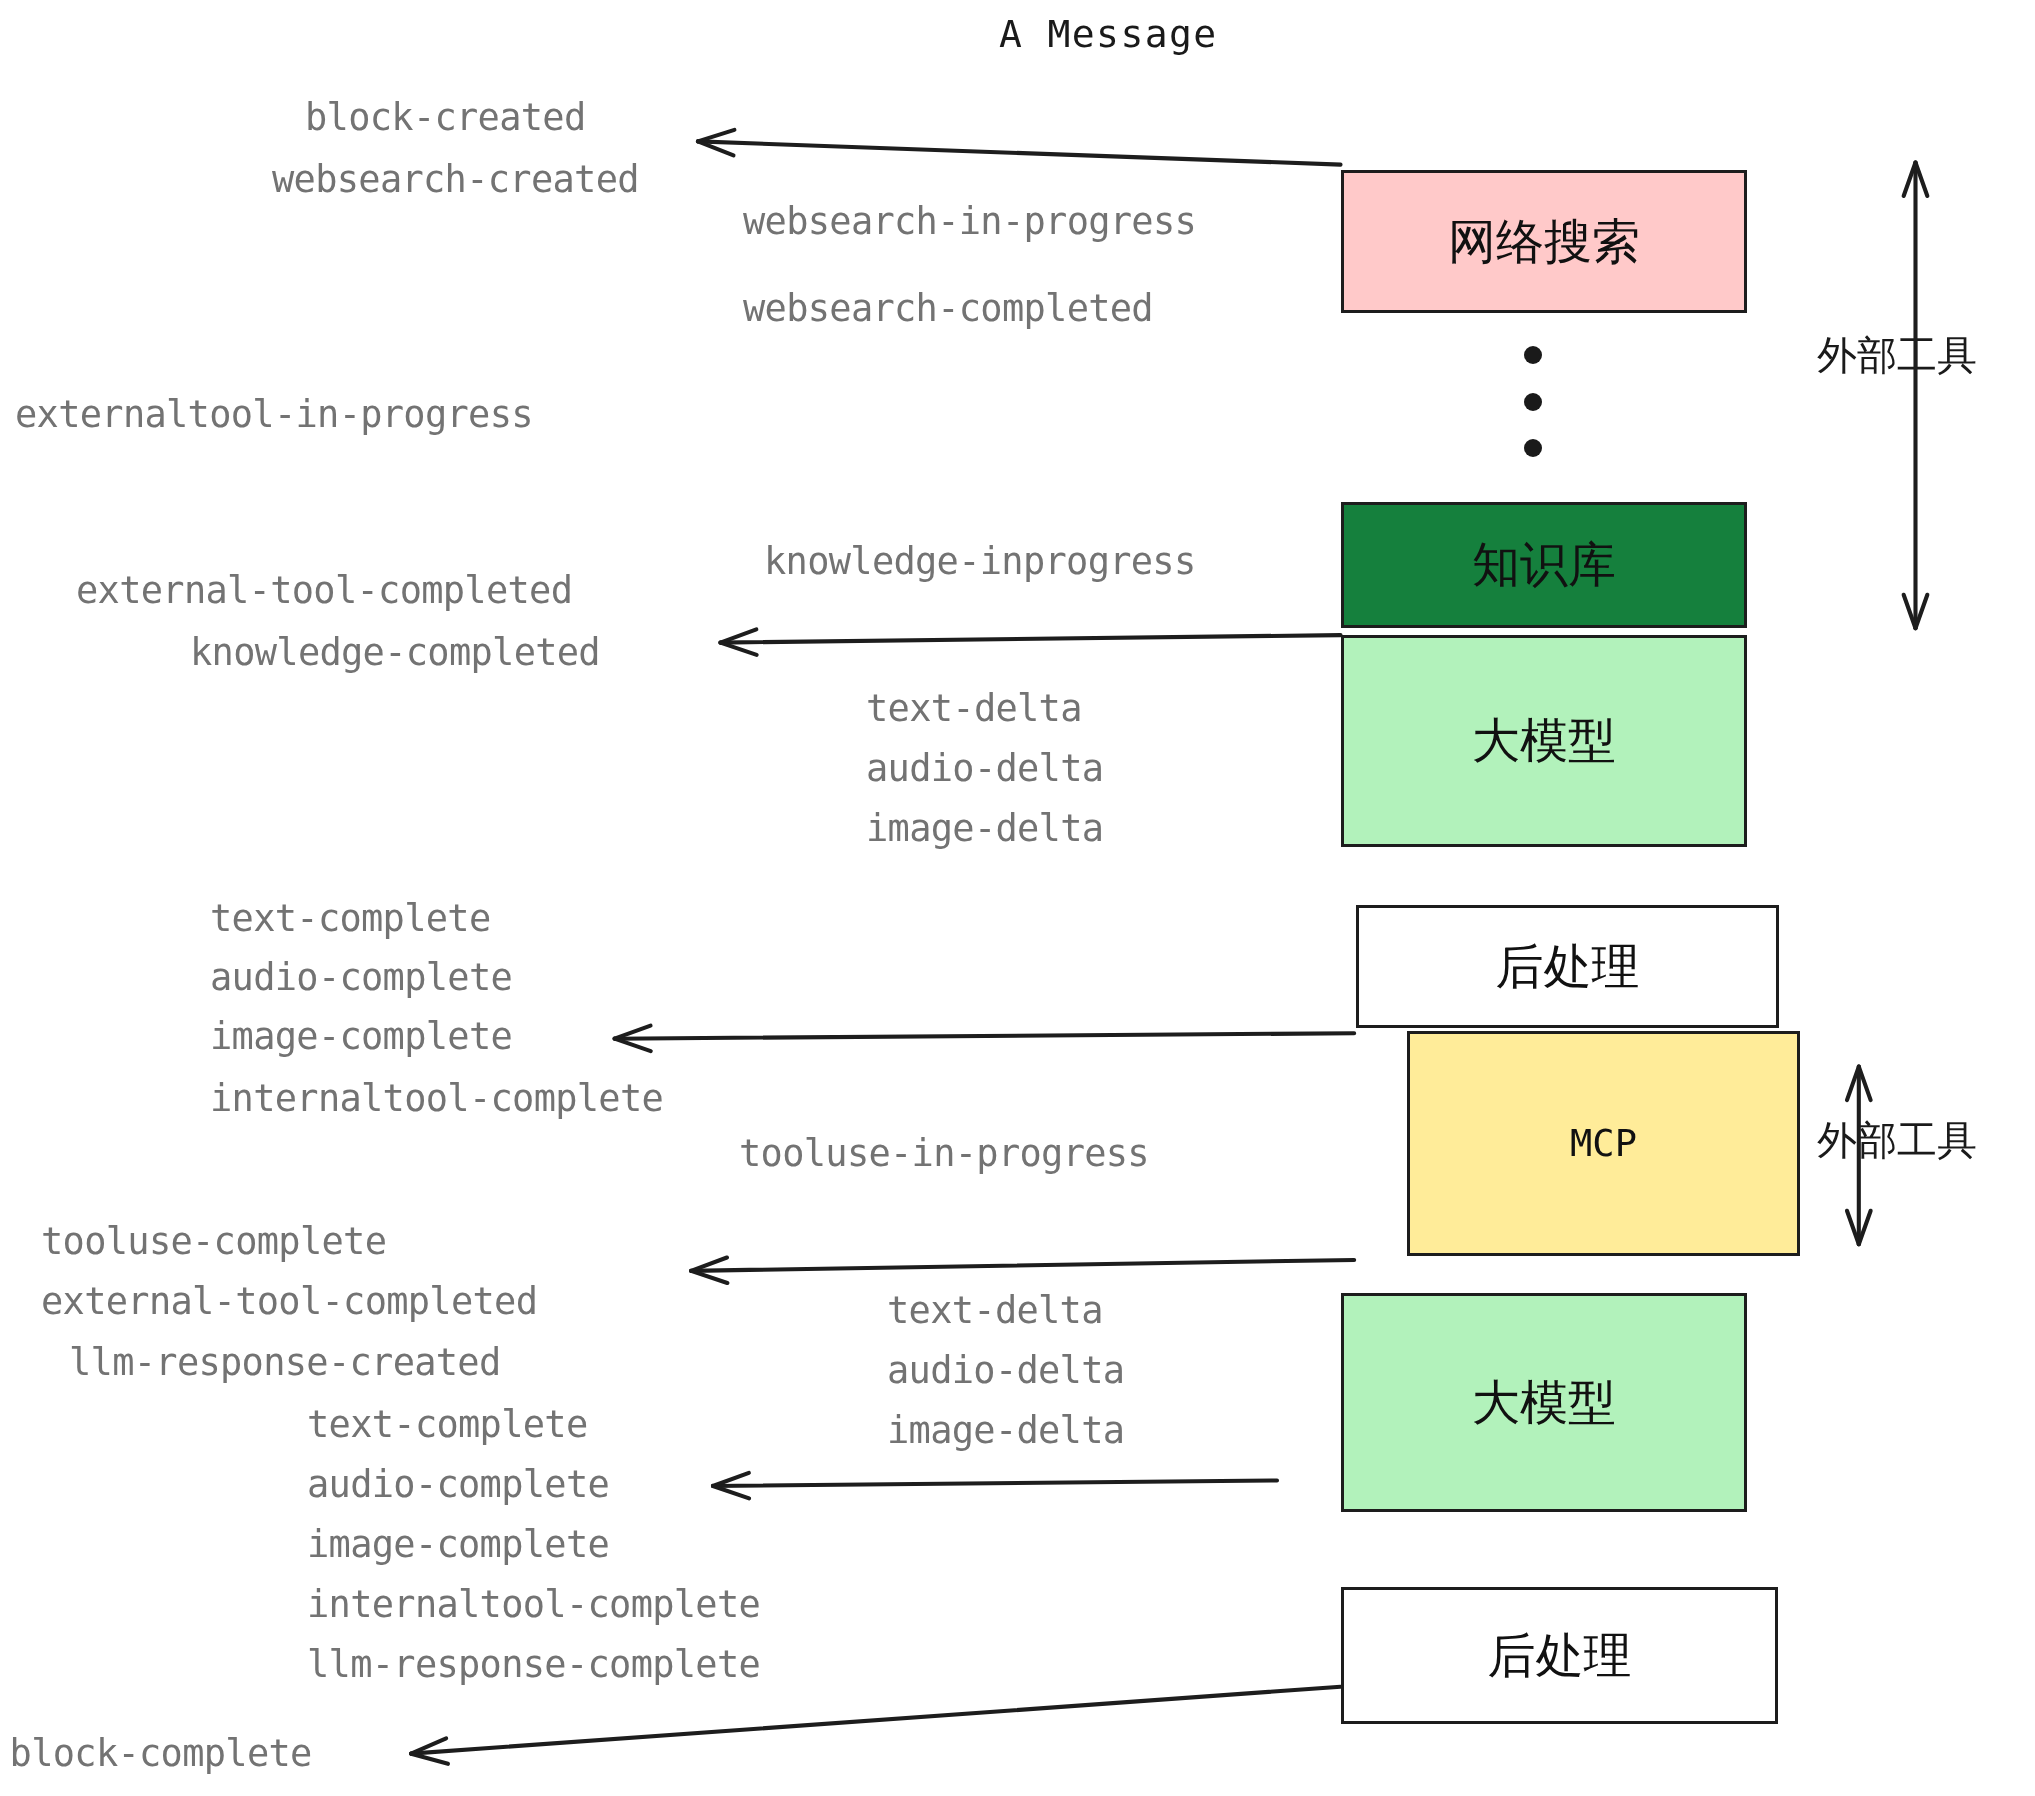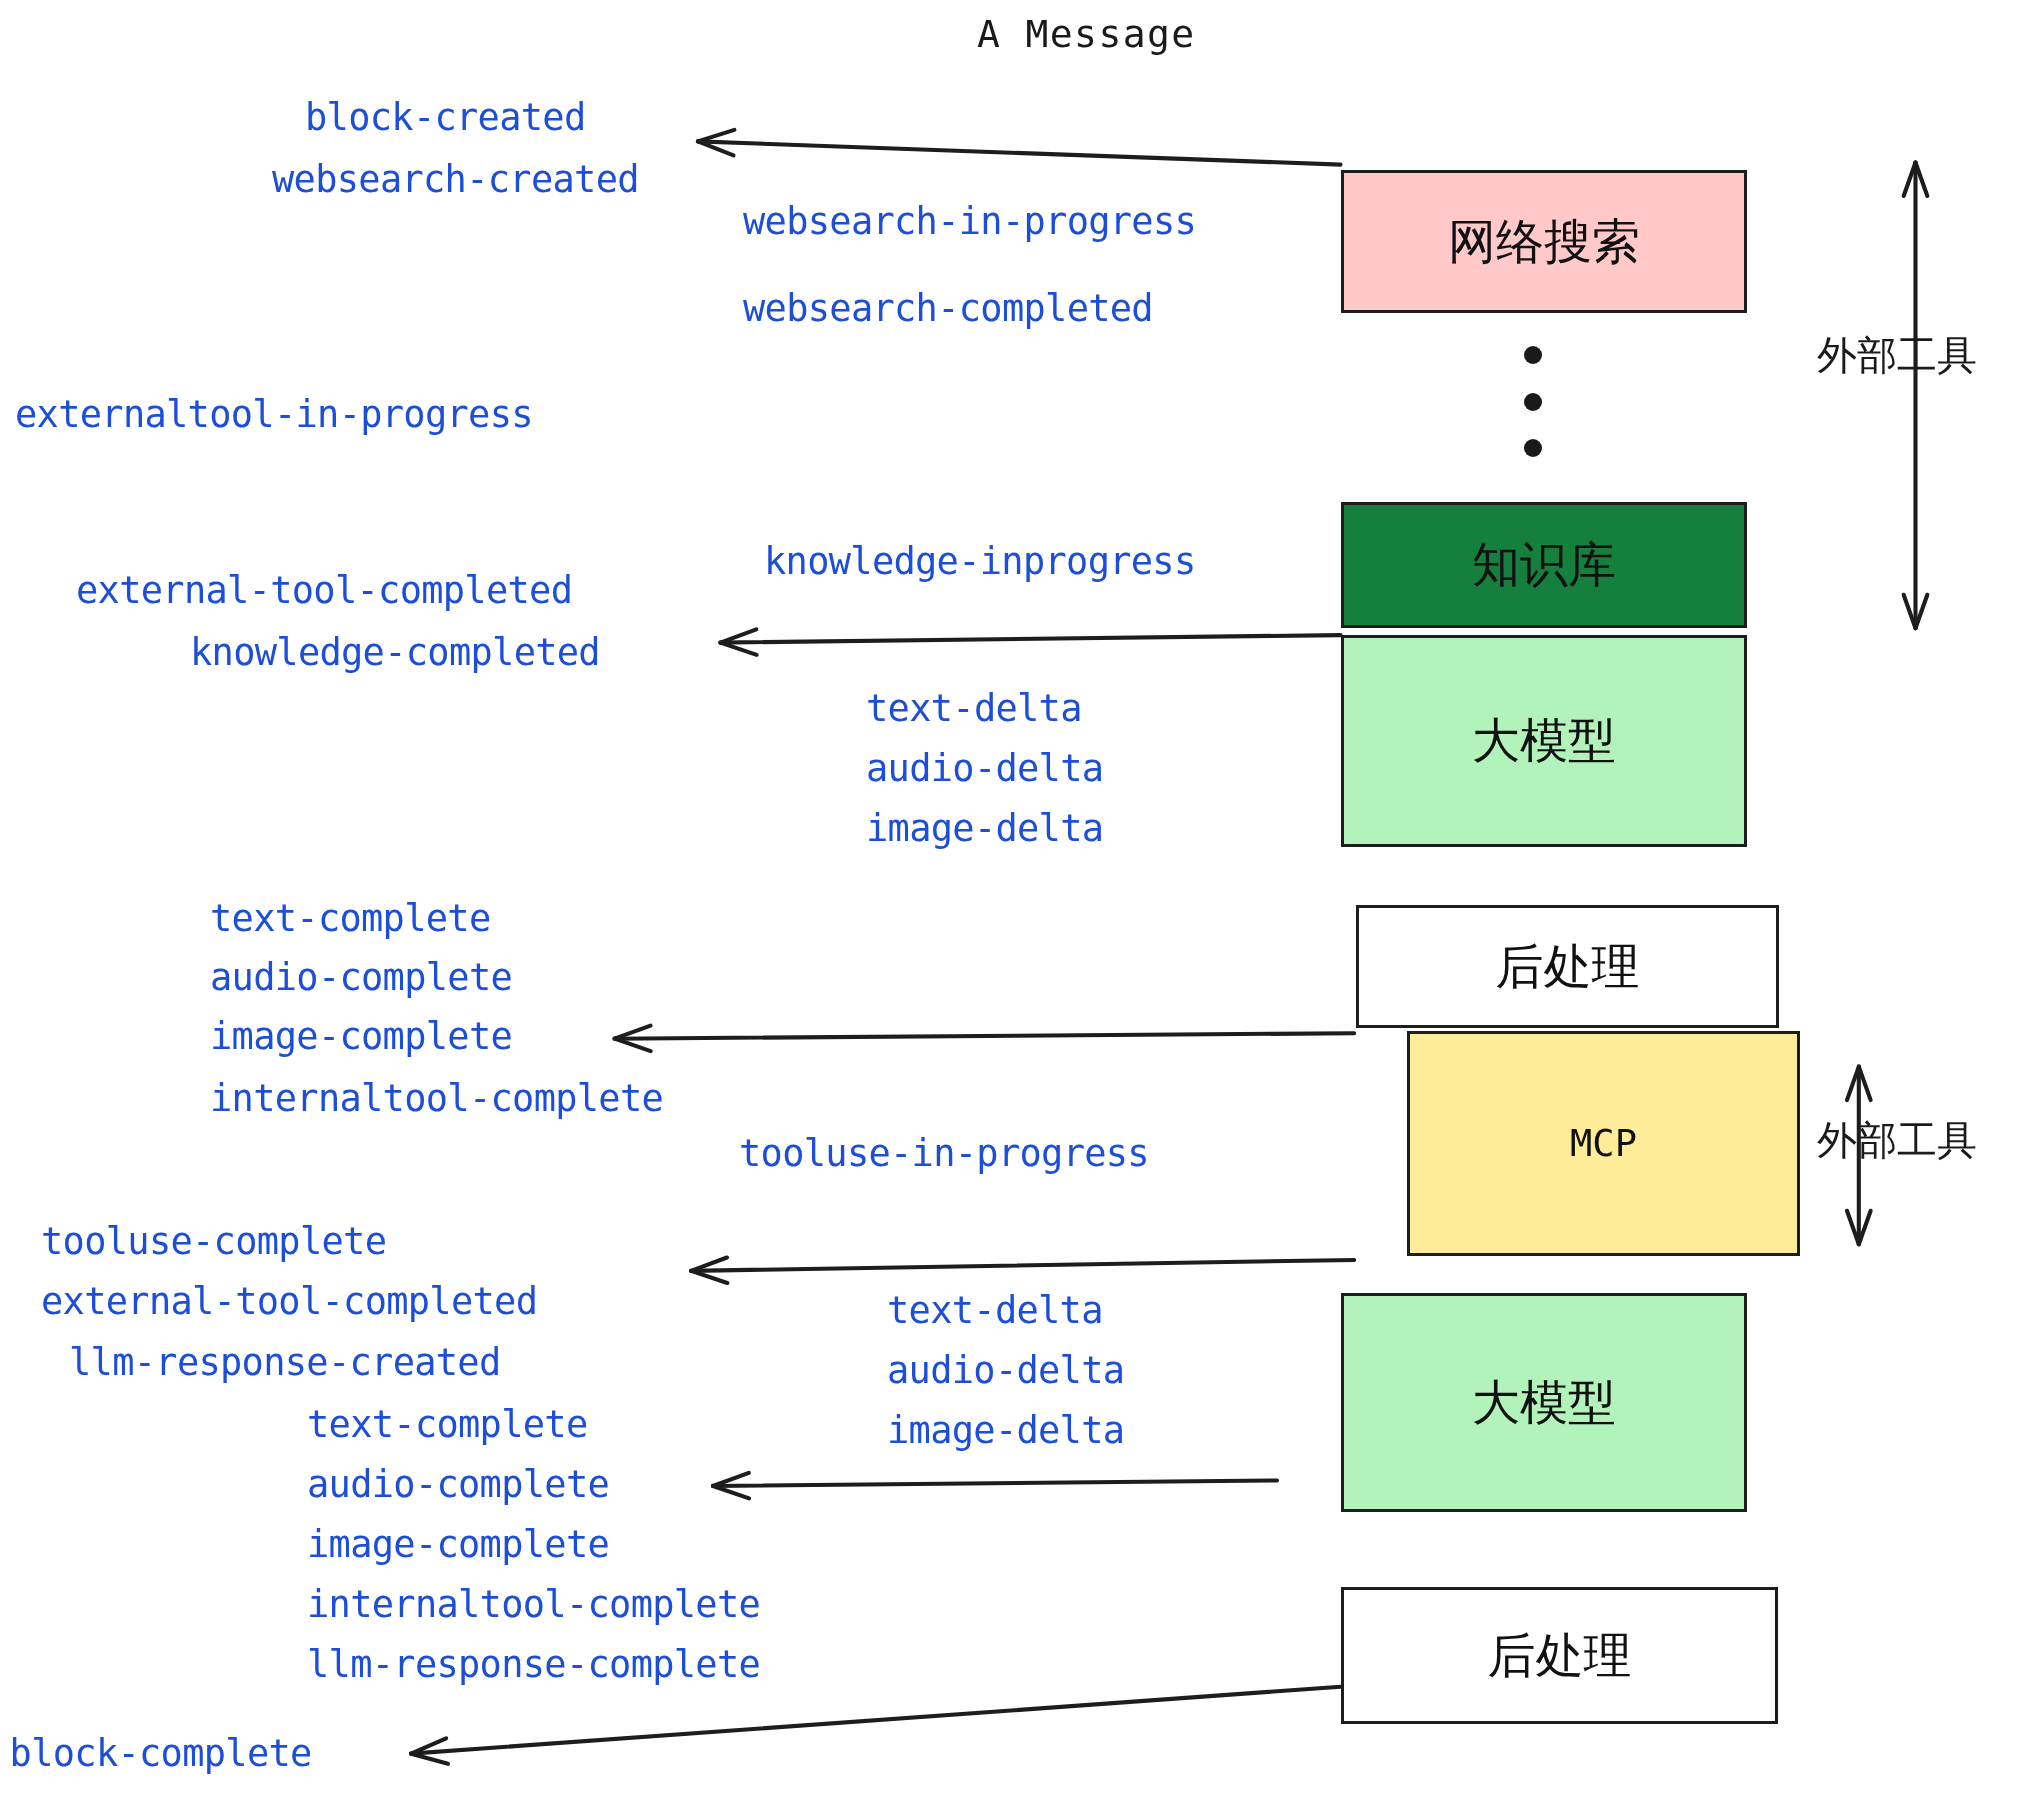--- a/index.html
+++ b/index.html
@@ -11,21 +11,21 @@
     position: relative;
     width: 2035px;
     height: 1796px;
     background: #ffffff;
     overflow: hidden;
     font-family: "DejaVu Sans Mono", "Liberation Mono", monospace;
   }
   .evt {
     position: absolute;
     white-space: nowrap;
-    color: #1d4ed8;
+    color: #737373;
     font-family: "DejaVu Sans Mono", "Liberation Mono", monospace;
     font-size: 37px;
     letter-spacing: -0.7px;
     line-height: 1;
   }
   .title {
     position: absolute;
     white-space: nowrap;
     color: #1a1a1a;
     font-family: "DejaVu Sans Mono", "Liberation Mono", monospace;
@@ -68,21 +68,21 @@
     width: 2035px;
     height: 1796px;
     pointer-events: none;
   }
 </style>
 </head>
 <body>
 
 <div id="canvas">
 
-  <div class="title" style="left:977px; top:12.3px;">A Message</div>
+  <div class="title" style="left:999px; top:12.3px;">A Message</div>
 
   <div id="nodes-layer">
       <div class="node" style="left: 1341px; top: 170px; width: 406px; height: 143px; background: rgb(255, 201, 201); border-color: rgb(29, 29, 29);">网络搜索</div>
       <div class="node" style="left: 1341px; top: 502px; width: 406px; height: 126px; background: #15803d; border-color: rgb(29, 29, 29);">知识库</div>
       <div class="node" style="left: 1341px; top: 635px; width: 406px; height: 212px; background: rgb(178, 242, 187); border-color: rgb(29, 29, 29);">大模型</div>
       <div class="node" style="left: 1356px; top: 905px; width: 423px; height: 123px; background: rgb(255, 255, 255); border-color: rgb(29, 29, 29);">后处理</div>
       <div class="node mcp-node" style="left: 1407px; top: 1031px; width: 393px; height: 225px; background: rgb(255, 236, 153); border-color: rgb(29, 29, 29);">MCP</div>
       <div class="node" style="left: 1341px; top: 1293px; width: 406px; height: 219px; background: rgb(178, 242, 187); border-color: rgb(29, 29, 29);">大模型</div>
       <div class="node" style="left: 1341px; top: 1587px; width: 437px; height: 137px; background: rgb(255, 255, 255); border-color: rgb(29, 29, 29);">后处理</div>
     </div>

